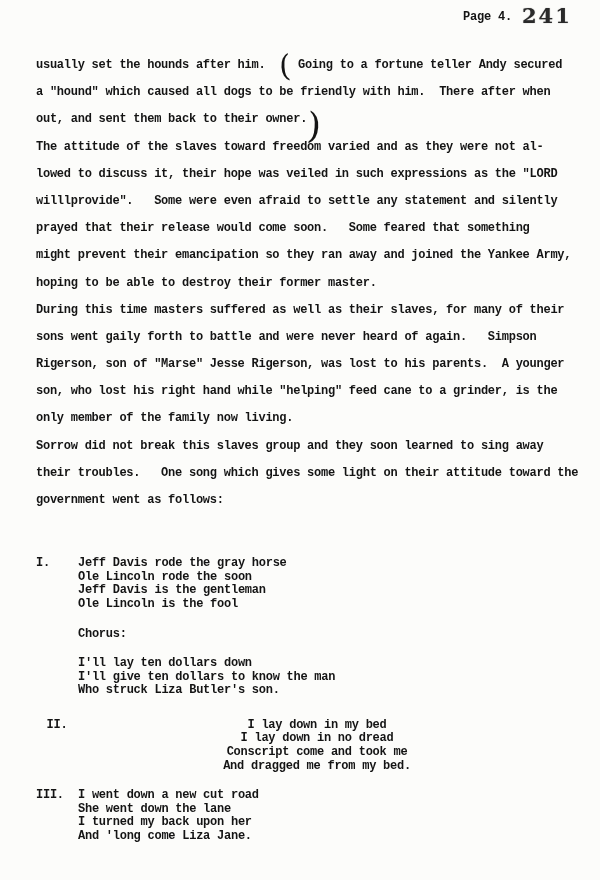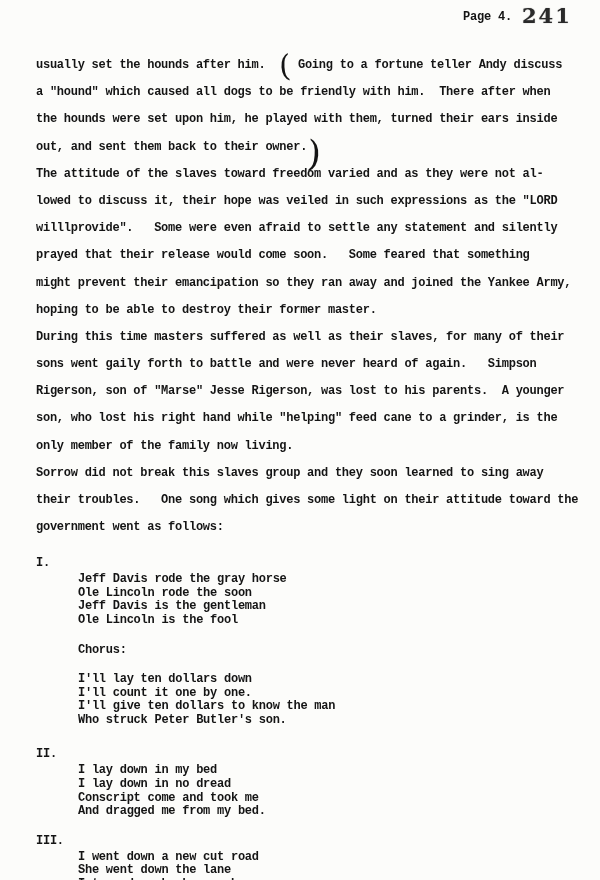--- a/index.html
+++ b/index.html
@@ -39,41 +39,40 @@
   }
   .big-paren.open{font-size:30px;vertical-align:-8px;transform:rotate(-4deg);}
   .big-paren.close{font-size:36px;vertical-align:-16px;transform:rotate(4deg);}
   .songs{
     position:absolute;left:36px;top:557px;width:520px;
     font-size:12px;font-weight:bold;letter-spacing:-0.25px;
   }
   .v-line{height:13.6px;line-height:13.6px;white-space:pre;}
   .verse{display:flex;}
   .numeral{width:42px;flex:0 0 42px;}
-  .v-body{flex:1;margin-top:16px;}
+  .v-body{flex:1;}
   .indent{padding-left:42px;}
   .mb-a{margin-bottom:17px;}
   .mb-b{margin-bottom:15px;}
   .mb-c{margin-bottom:21px;}
-  .mb-d{margin-bottom:16px;}
+  .mb-d{margin-bottom:16px;text-align:center;}
 </style>
 </head>
 <body>
 
 <div class="page">
 
   <div class="header">
     <div class="page-label">Page 4.</div>
     <div class="stamp">241</div>
   </div>
 
   <div class="prose">
-    <div class="p-line"><span>usually set the hounds after him.  </span><span class="big-paren open">(</span><span> Going to a fortune teller Andy discuss</span></div>
+    <div class="p-line"><span>usually set the hounds after him.  </span><span class="big-paren open">(</span><span> Going to a fortune teller Andy secured</span></div>
     <div class="p-line">a "hound" which caused all dogs to be friendly with him.  There after when</div>
-    <div class="p-line">the hounds were set upon him, he played with them, turned their ears inside</div>
     <div class="p-line"><span>out, and sent them back to their owner.</span><span class="big-paren close">)</span></div>
     <div class="p-line">The attitude of the slaves toward freedom varied and as they were not al-</div>
     <div class="p-line">lowed to discuss it, their hope was veiled in such expressions as the "LORD</div>
     <div class="p-line">willlprovide".   Some were even afraid to settle any statement and silently</div>
     <div class="p-line">prayed that their release would come soon.   Some feared that something</div>
     <div class="p-line">might prevent their emancipation so they ran away and joined the Yankee Army,</div>
     <div class="p-line">hoping to be able to destroy their former master.</div>
     <div class="p-line">During this time masters suffered as well as their slaves, for many of their</div>
     <div class="p-line">sons went gaily forth to battle and were never heard of again.   Simpson</div>
     <div class="p-line">Rigerson, son of "Marse" Jesse Rigerson, was lost to his parents.  A younger</div>
@@ -93,23 +92,22 @@
         <div class="v-line">Ole Lincoln rode the soon</div>
         <div class="v-line">Jeff Davis is the gentleman</div>
         <div class="v-line">Ole Lincoln is the fool</div>
       </div>
     </div>
 
     <div class="indent v-line mb-b">Chorus:</div>
 
     <div class="indent mb-c">
       <div class="v-line">I'll lay ten dollars down</div>
-      <div class="v-line">I'll count it one by one.</div>
       <div class="v-line">I'll give ten dollars to know the man</div>
-      <div class="v-line">Who struck Peter Butler's son.</div>
+      <div class="v-line">Who struck Liza Butler's son.</div>
     </div>
 
     <div class="verse mb-d">
       <div class="numeral v-line">II.</div>
       <div class="v-body">
         <div class="v-line">I lay down in my bed</div>
         <div class="v-line">I lay down in no dread</div>
         <div class="v-line">Conscript come and took me</div>
         <div class="v-line">And dragged me from my bed.</div>
       </div>

